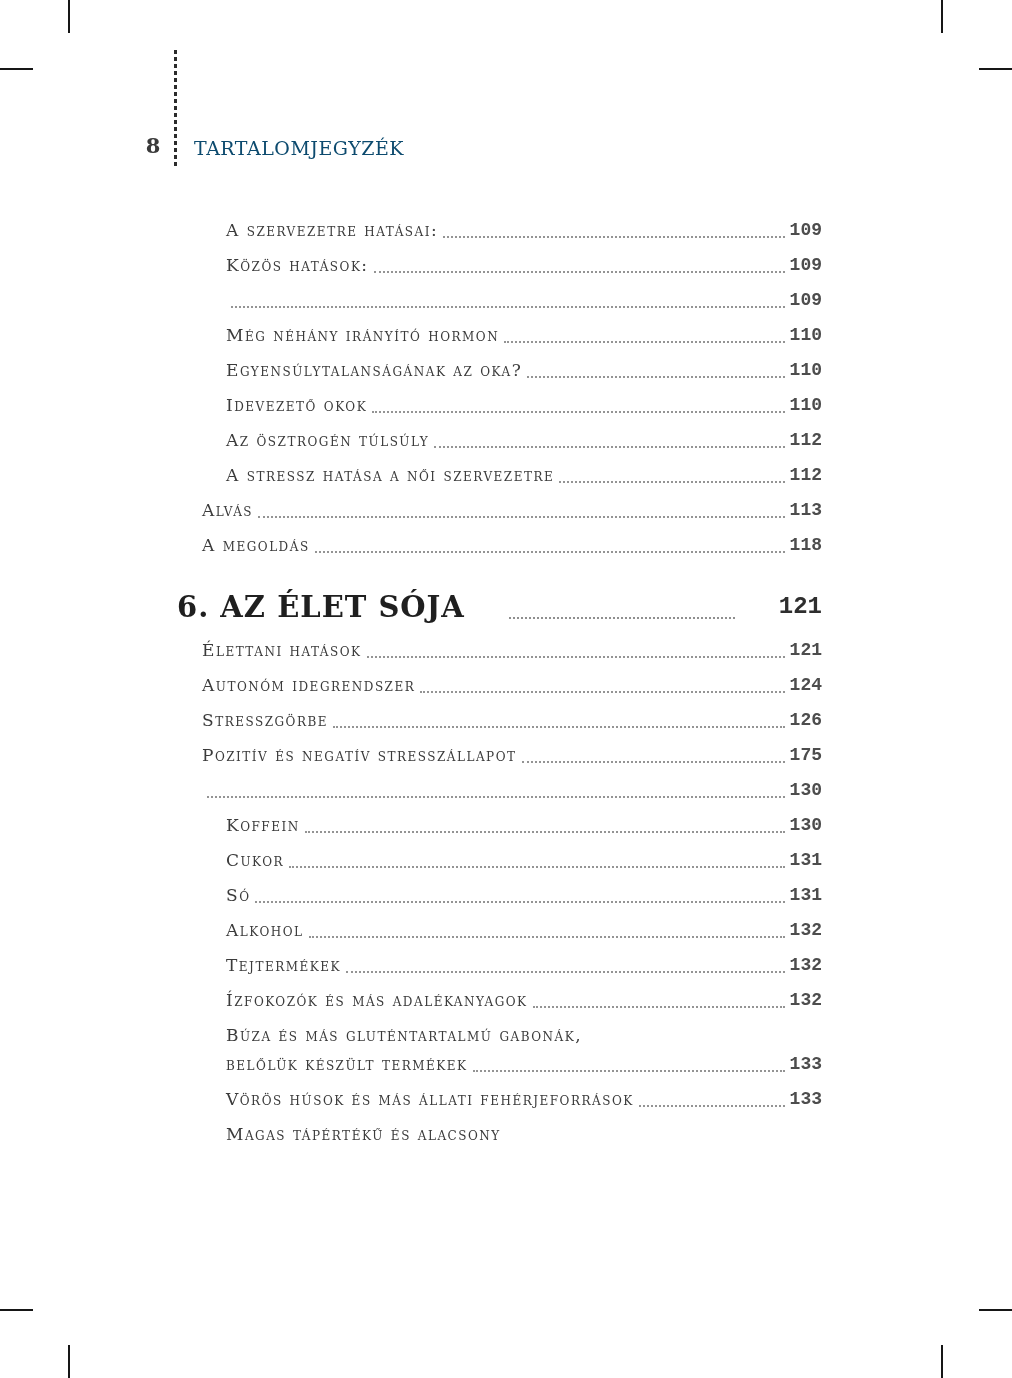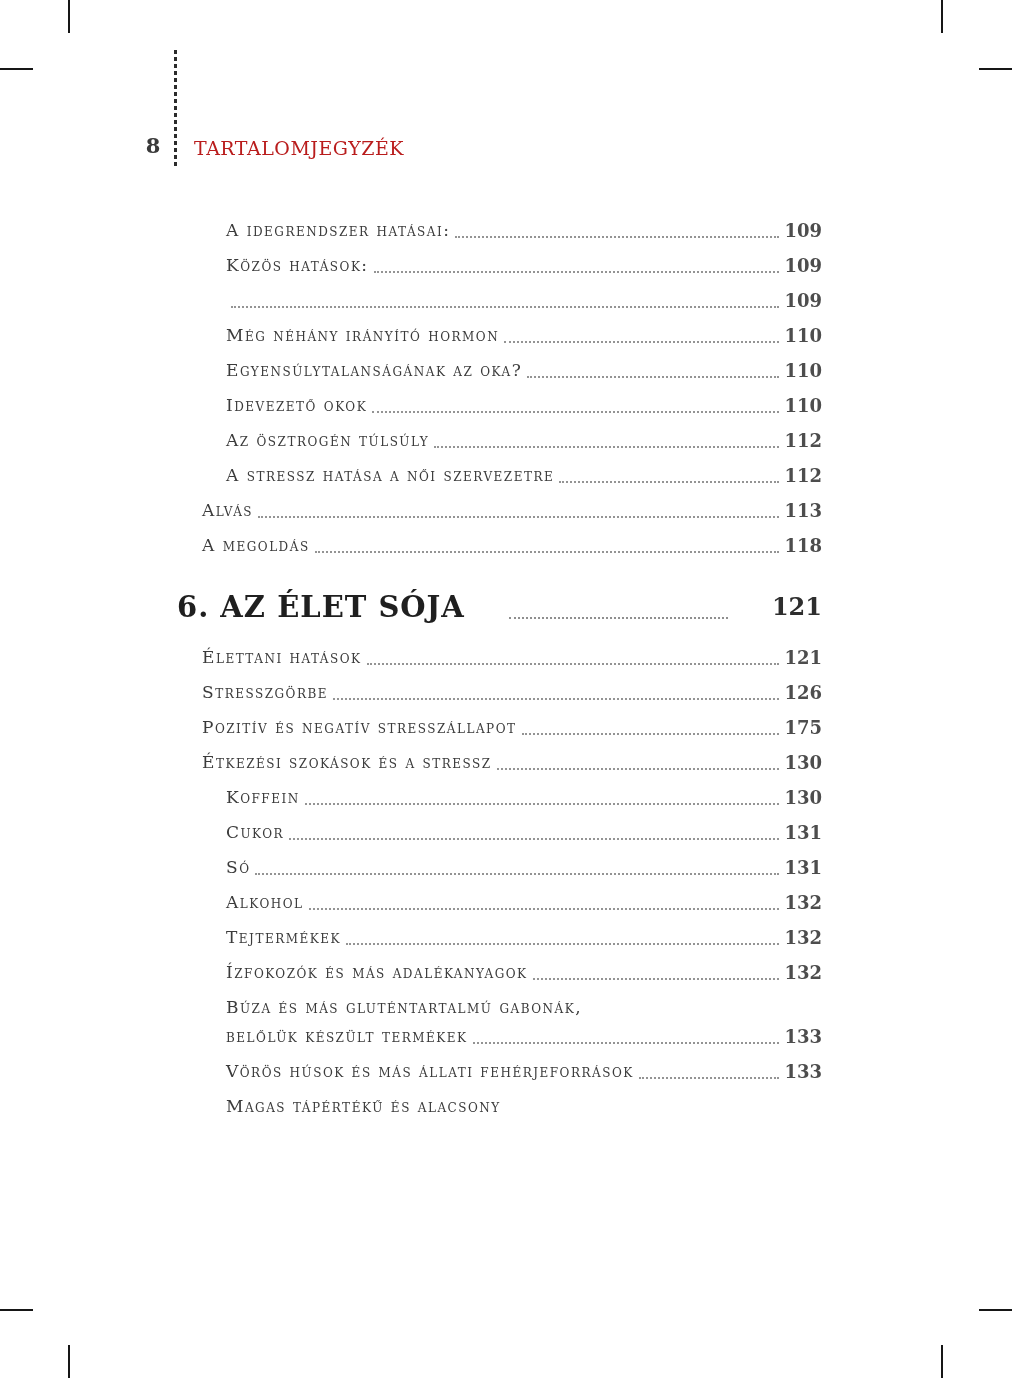--- a/index.html
+++ b/index.html
@@ -21,21 +21,21 @@
   #pagenum {
     position: absolute; left: 138px; top: 133px; width: 30px;
     text-align: center; font-size: 21px; font-weight: bold; color: #3a3a3a;
   }
   #divider {
     position: absolute; left: 174px; top: 50px; width: 3px; height: 116px;
     background: repeating-linear-gradient(to bottom, #2b2b2b 0 4px, transparent 4px 7px);
   }
   #runtitle {
     position: absolute; left: 194px; top: 137px;
-    font-size: 19px; color: #b91c1c; letter-spacing: 0.5px;
+    font-size: 19px; color: #0c4a6e; letter-spacing: 0.5px;
   }
 
   
   #toc {
     position: absolute; left: 177px; top: 216px; width: 645px;
     color: #3b3b3b;
   }
   .row {
     display: flex;
     line-height: 29px;
@@ -56,26 +56,27 @@
   .leader {
     flex: 1; min-width: 12px;
     border-bottom: 2px dotted #949494;
     align-self: flex-end;
     margin: 0 5px 7px 5px;
   }
   .pg {
     font-variant: normal; letter-spacing: 0;
     font-size: 18px; font-weight: bold; color: #4d4d4d;
     white-space: nowrap;
+    font-family: Liberation Mono, monospace;
   }
   .chapter {
     font-variant: normal;
     font-size: 29px; font-weight: bold; color: #1f1f1f;
     letter-spacing: 1px; line-height: 46px;
-    margin-top: 24px; margin-bottom: 13px; margin-left: 0; gap: 39px;
+    margin-top: 24px; margin-bottom: 6px; margin-left: 0; gap: 39px;
   }
   .chapter .pg { font-size: 24px; color: #2e2e2e; }
   .chapter .leader { margin-bottom: 11px; border-bottom-color: #8f8f8f; }
 </style>
 </head>
 <body>
 
 <div id="page">
 
   <div class="cm cm-v" style="left:68px;  top:0;"></div>
@@ -87,21 +88,21 @@
   <div class="cm cm-h" style="left:979px; top:1309px;"></div>
   <div class="cm cm-v" style="left:941px; top:1345px;"></div>
 
   <div id="pagenum">8</div>
   <div id="divider"></div>
   <div id="runtitle">TARTALOMJEGYZÉK</div>
 
   <div id="toc">
 
     <div class="row lvl2">
-      <span class="t">A idegrendszer hatásai:</span>
+      <span class="t">A szervezetre hatásai:</span>
       <span class="leader"></span>
       <span class="pg">109</span>
     </div>
 
     <div class="row lvl2">
       <span class="t">Közös hatások:</span>
       <span class="leader"></span>
       <span class="pg">109</span>
     </div>
 
@@ -159,35 +160,39 @@
       <span class="leader"></span>
       <span class="pg">121</span>
     </div>
 
     <div class="row lvl1">
       <span class="t">Élettani hatások</span>
       <span class="leader"></span>
       <span class="pg">121</span>
     </div>
 
+    <div class="row lvl1">
+      <span class="t">Autonóm idegrendszer</span>
+      <span class="leader"></span>
+      <span class="pg">124</span>
+    </div>
 
     <div class="row lvl1">
       <span class="t">Stresszgörbe</span>
       <span class="leader"></span>
       <span class="pg">126</span>
     </div>
 
     <div class="row lvl1">
       <span class="t">Pozitív és negatív stresszállapot</span>
       <span class="leader"></span>
       <span class="pg">175</span>
     </div>
 
     <div class="row lvl1">
-      <span class="t">Étkezési szokások és a stressz</span>
       <span class="leader"></span>
       <span class="pg">130</span>
     </div>
 
     <div class="row lvl2">
       <span class="t">Koffein</span>
       <span class="leader"></span>
       <span class="pg">130</span>
     </div>
 

